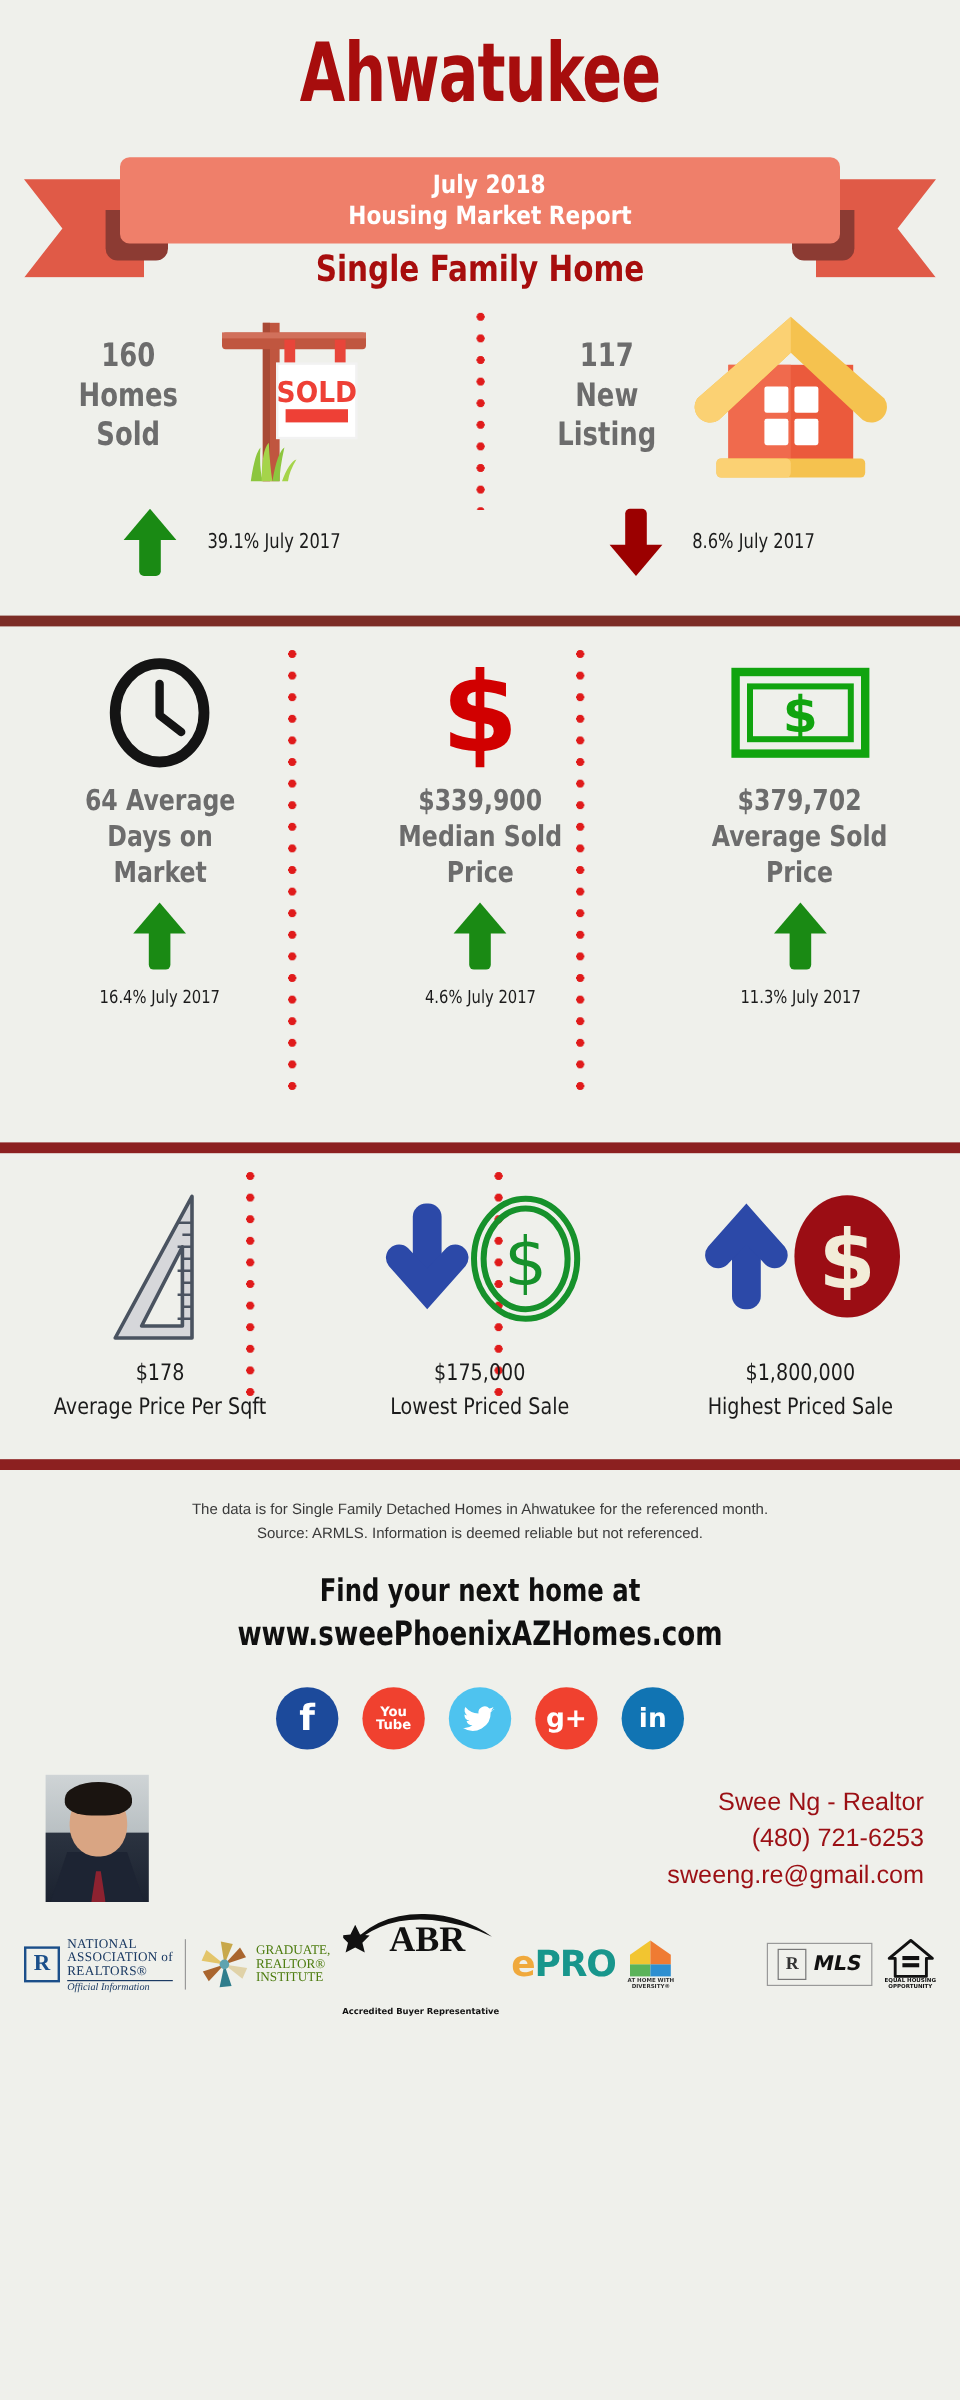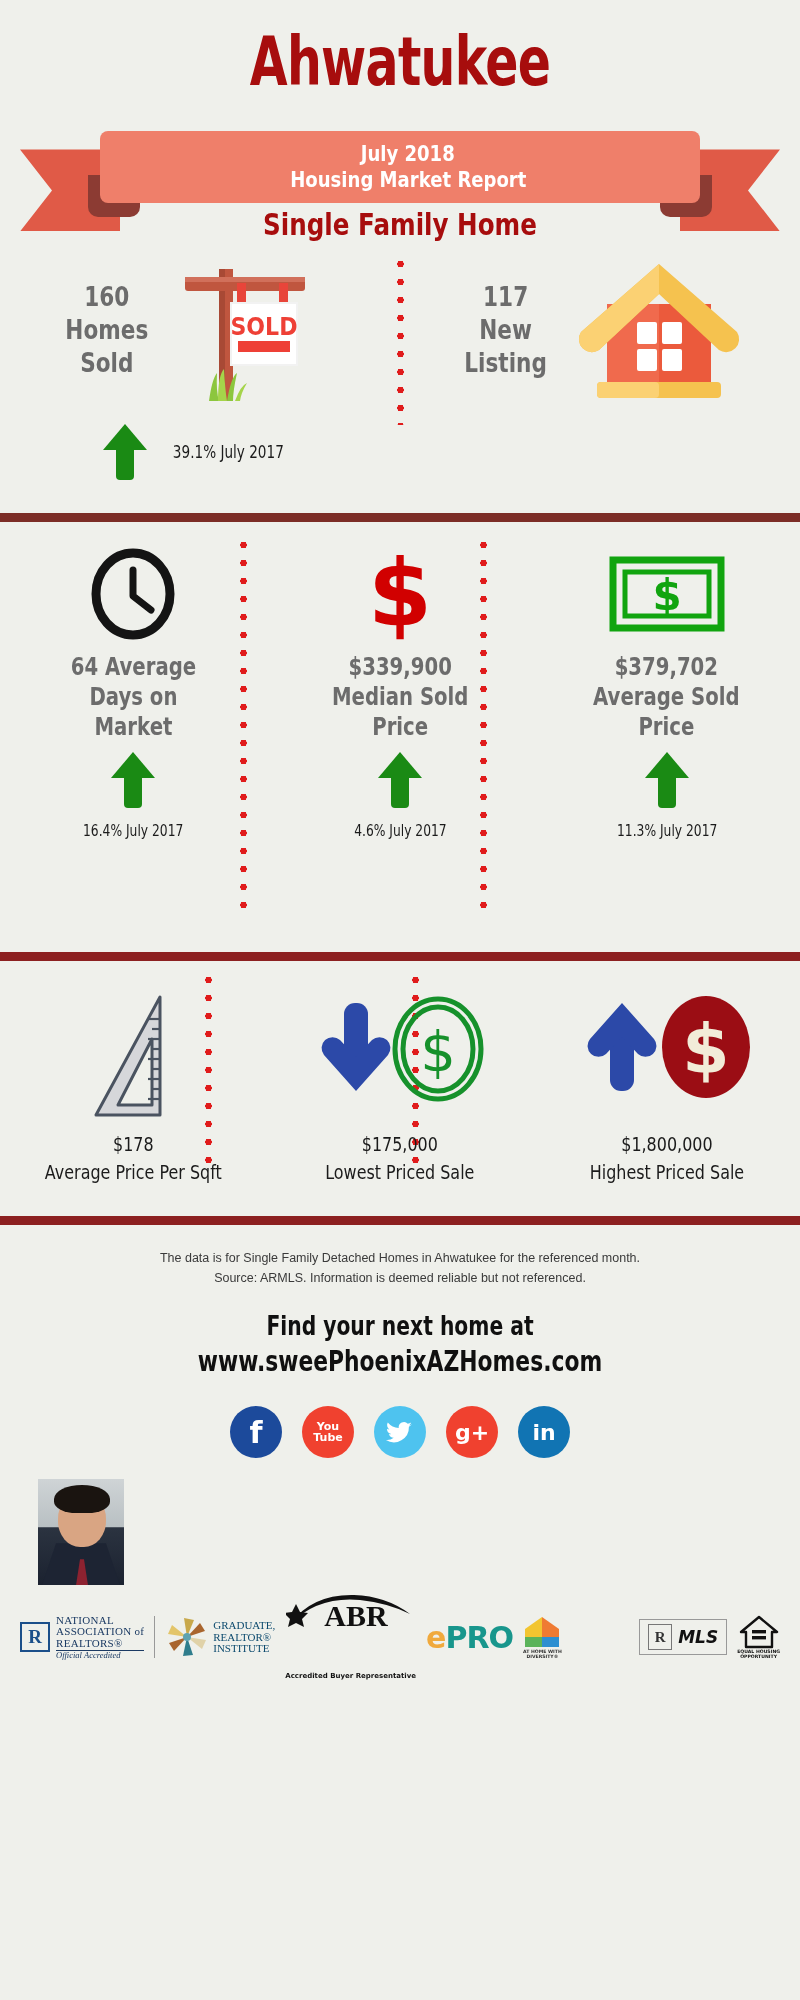--- a/index.html
+++ b/index.html
@@ -431,20 +431,26 @@
           <rect x="36" y="48" width="52" height="84" fill="#f06a4d"></rect>
           <path d="M88 8 L166 76 a13 13 0 0 1 -18 18 L88 38 L28 94 a13 13 0 0 1 -18 -18 Z" fill="#f5c24f"></path>
           <path d="M88 8 L88 38 L28 94 a13 13 0 0 1 -18 -18 Z" fill="#fbd173"></path>
           <rect x="26" y="126" width="124" height="16" rx="4" fill="#f5c24f"></rect>
           <rect x="26" y="126" width="62" height="16" rx="4" fill="#fbd173"></rect>
           <rect x="66" y="66" width="20" height="22" rx="2" fill="#ffffff"></rect>
           <rect x="91" y="66" width="20" height="22" rx="2" fill="#ffffff"></rect>
           <rect x="66" y="93" width="20" height="22" rx="2" fill="#ffffff"></rect>
           <rect x="91" y="93" width="20" height="22" rx="2" fill="#ffffff"></rect>
         </svg>
+      </div>
+      <div style="display:flex;justify-content:center;margin-top:6px;">
+        <div class="pct-row">
+          <div class="arrow-down" style="--ac:#9b0000"></div>
+          <div class="pct-label">8.6% July 2017</div>
+        </div>
       </div>
     </div>
   </div>
 
   <div class="hr-thick dark"></div>
 
   <div class="sec-grid" style="height:430px;padding-top:26px;">
     <div class="dots-v" style="left:240px;top:14px;height:380px;"></div>
     <div class="dots-v" style="left:480px;top:14px;height:380px;"></div>
 
@@ -578,48 +584,53 @@
 
     <div class="contact-band">
       <div class="headshot">
         <div class="suit"></div>
         <div class="face"></div>
         <div class="hair"></div>
         <div class="collar"></div>
       </div>
 
 
+      <div class="contact-info">
+        <div>Swee Ng - Realtor</div>
+        <div>(480) 721-6253</div>
+        <div>sweeng.re@gmail.com</div>
+      </div>
     </div>
 
     <div class="badges">
       <div style="display:flex;align-items:center;gap:6px;">
         <div class="nar-box">R</div>
         <div class="badge-txt" style="color:#1b3a63;">
           <div style="font-size:11px;letter-spacing:0.3px;">NATIONAL</div>
           <div style="font-size:11px;letter-spacing:0.3px;">ASSOCIATION of</div>
           <div style="font-size:11px;letter-spacing:0.3px;border-bottom:1px solid #1b3a63;padding-bottom:1px;">REALTORS®</div>
-          <div style="font-size:8.5px;font-style:italic;">Official Accredited</div>
+          <div style="font-size:8.5px;font-style:italic;">Official Information</div>
         </div>
       </div>
 
       <div class="vsep"></div>
 
       <div style="display:flex;align-items:center;gap:4px;">
         <svg width="44" height="44" viewBox="0 0 44 44">
           <g transform="translate(22,22)">
             <path d="M0 0 L-3 -19 L7 -17 Z" fill="#c8a84b"></path>
             <path d="M0 0 L13 -14 L18 -6 Z" fill="#a9652e"></path>
             <path d="M0 0 L19 3 L15 12 Z" fill="#e0d2a8"></path>
             <path d="M0 0 L6 18 L-4 19 Z" fill="#2f7d8c"></path>
             <path d="M0 0 L-13 14 L-18 6 Z" fill="#a9652e"></path>
             <path d="M0 0 L-19 -3 L-15 -12 Z" fill="#e3c56a"></path>
             <circle r="4" fill="#5fa3b0"></circle>
           </g>
         </svg>
-        <div class="badge-txt" style="color:#0c4a6e;">
+        <div class="badge-txt" style="color:#4d7c0f;">
           <div style="font-size:11px;">GRADUATE,</div>
           <div style="font-size:11px;">REALTOR®</div>
           <div style="font-size:11px;">INSTITUTE</div>
         </div>
       </div>
 
       <div style="display:flex;flex-direction:column;align-items:flex-end;">
         <svg width="130" height="42" viewBox="0 0 130 42">
           <path d="M4 30 q28 -28 70 -24 q28 3 50 14 q-24 -18 -56 -19 Q26 0 4 30z" fill="#111"></path>
           <path d="M10 10 l4 8 8 1 -6 6 2 8 -8 -4 -8 4 2 -8 -6 -6 8 -1z" fill="#111"></path>

